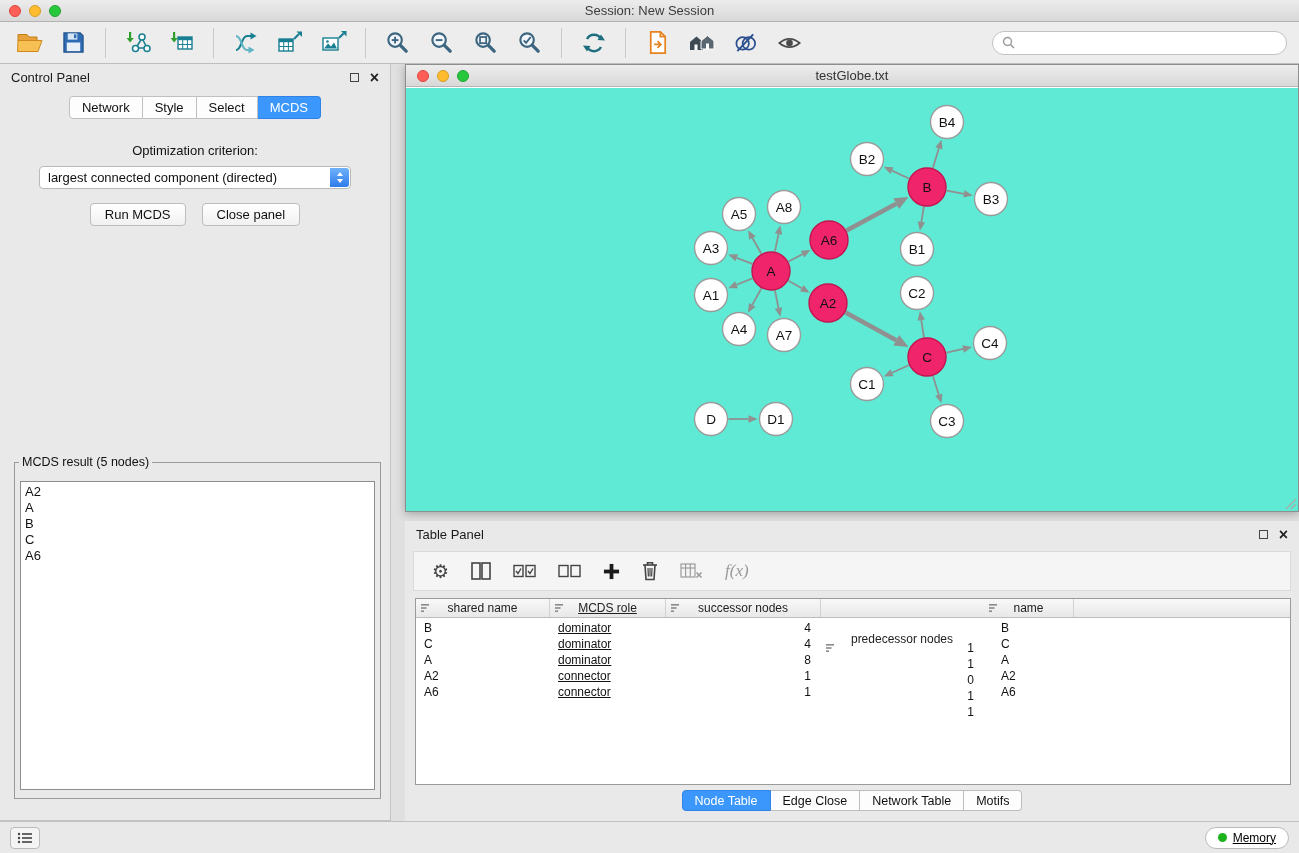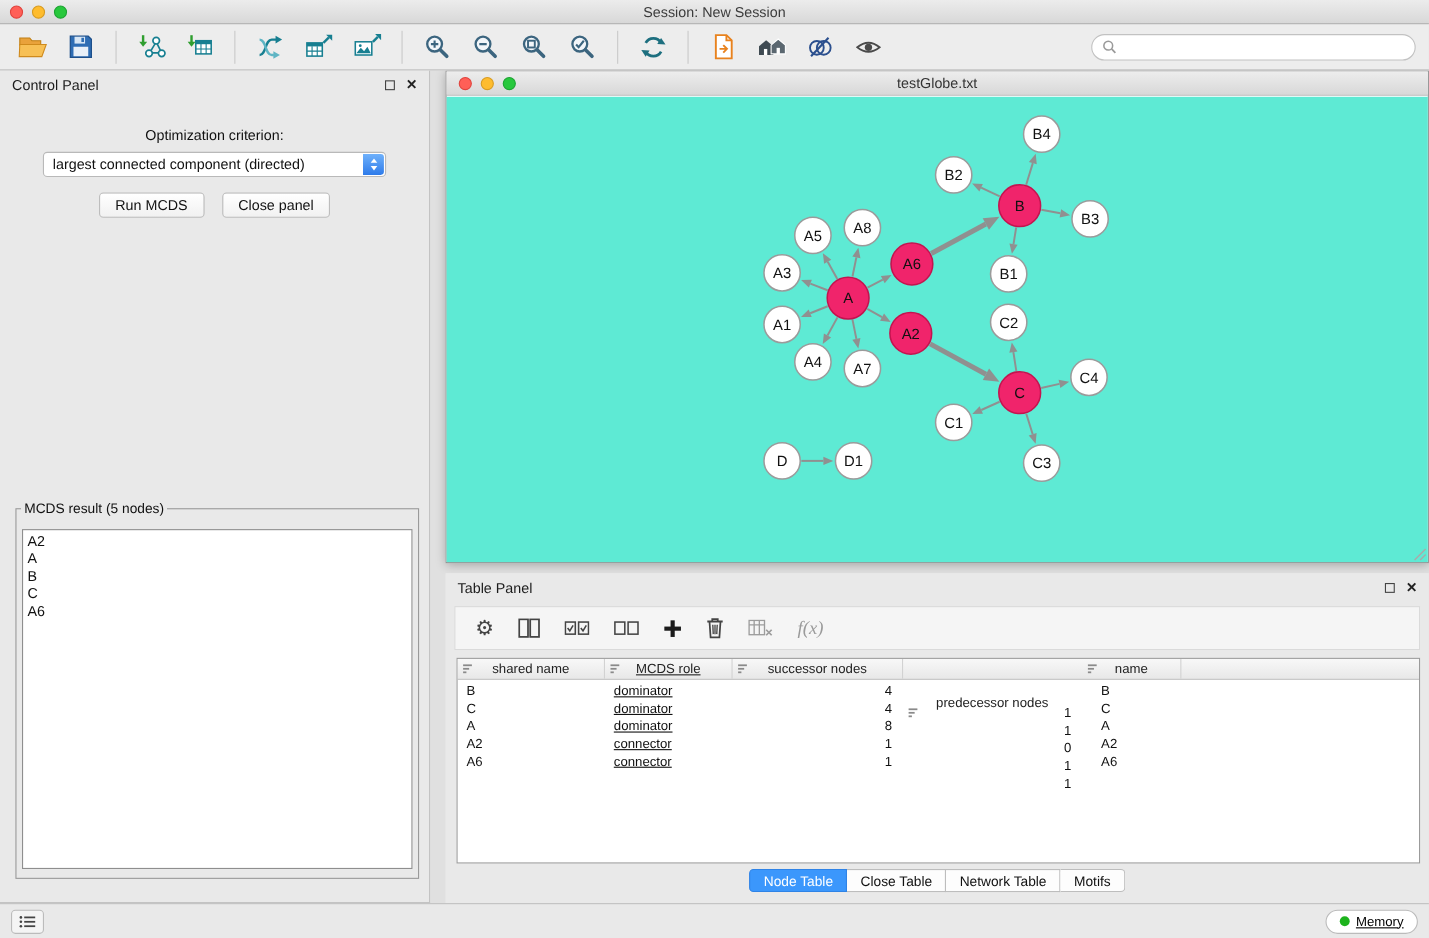--- a/index.html
+++ b/index.html
@@ -238,20 +238,26 @@
 </div>
 
 <div class="control-panel">
   <div class="panel-header">
     <span>Control Panel</span>
     <span class="panel-ctrls">
       <span class="float-box"></span>
       <span class="close-x">×</span>
     </span>
   </div>
+  <div class="cp-tabs">
+      <div class="cp-tab">Network</div>
+      <div class="cp-tab">Style</div>
+      <div class="cp-tab">Select</div>
+      <div class="cp-tab active">MCDS</div>
+    </div>
   <div class="opt-label">Optimization criterion:</div>
   <div class="dropdown">
     <span class="dd-value">largest connected component (directed)</span>
     <span class="dd-stepper">
         <span class="tri-up"></span>
         <span class="tri-down"></span>
       </span>
   </div>
   <div class="btn-row">
     <button class="mac-btn">Run MCDS</button>
@@ -562,21 +568,21 @@
           <div class="td col1">connector</div>
           <div class="td col2">1</div>
           <div class="td col3">1</div>
           <div class="td col4">A6</div>
           <div class="td colF"></div>
         </div>
       </div>
   </div>
   <div class="tp-tabs">
       <div class="tp-tab active">Node Table</div>
-      <div class="tp-tab">Close Table</div>
+      <div class="tp-tab">Edge Close</div>
       <div class="tp-tab">Network Table</div>
       <div class="tp-tab">Motifs</div>
     </div>
 </div>
 
 <div class="statusbar">
   <button class="status-list-btn">
     <svg width="16" height="12" viewBox="0 0 16 12">
       <circle cx="2" cy="2" r="1.2" fill="#444"></circle>
         <rect x="5" y="1.2" width="10" height="1.6" fill="#444"></rect>

